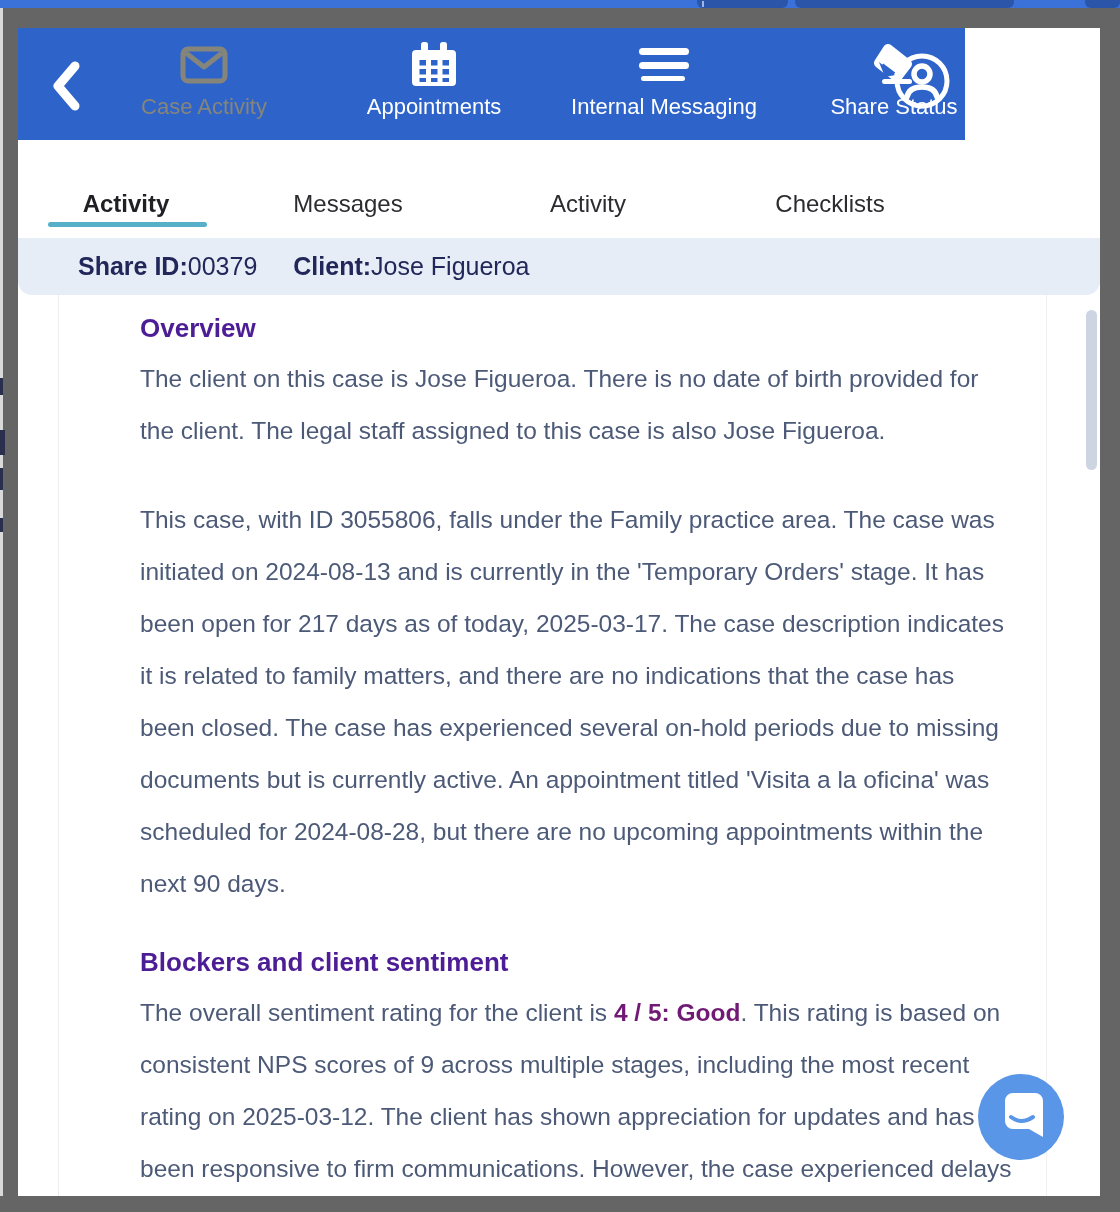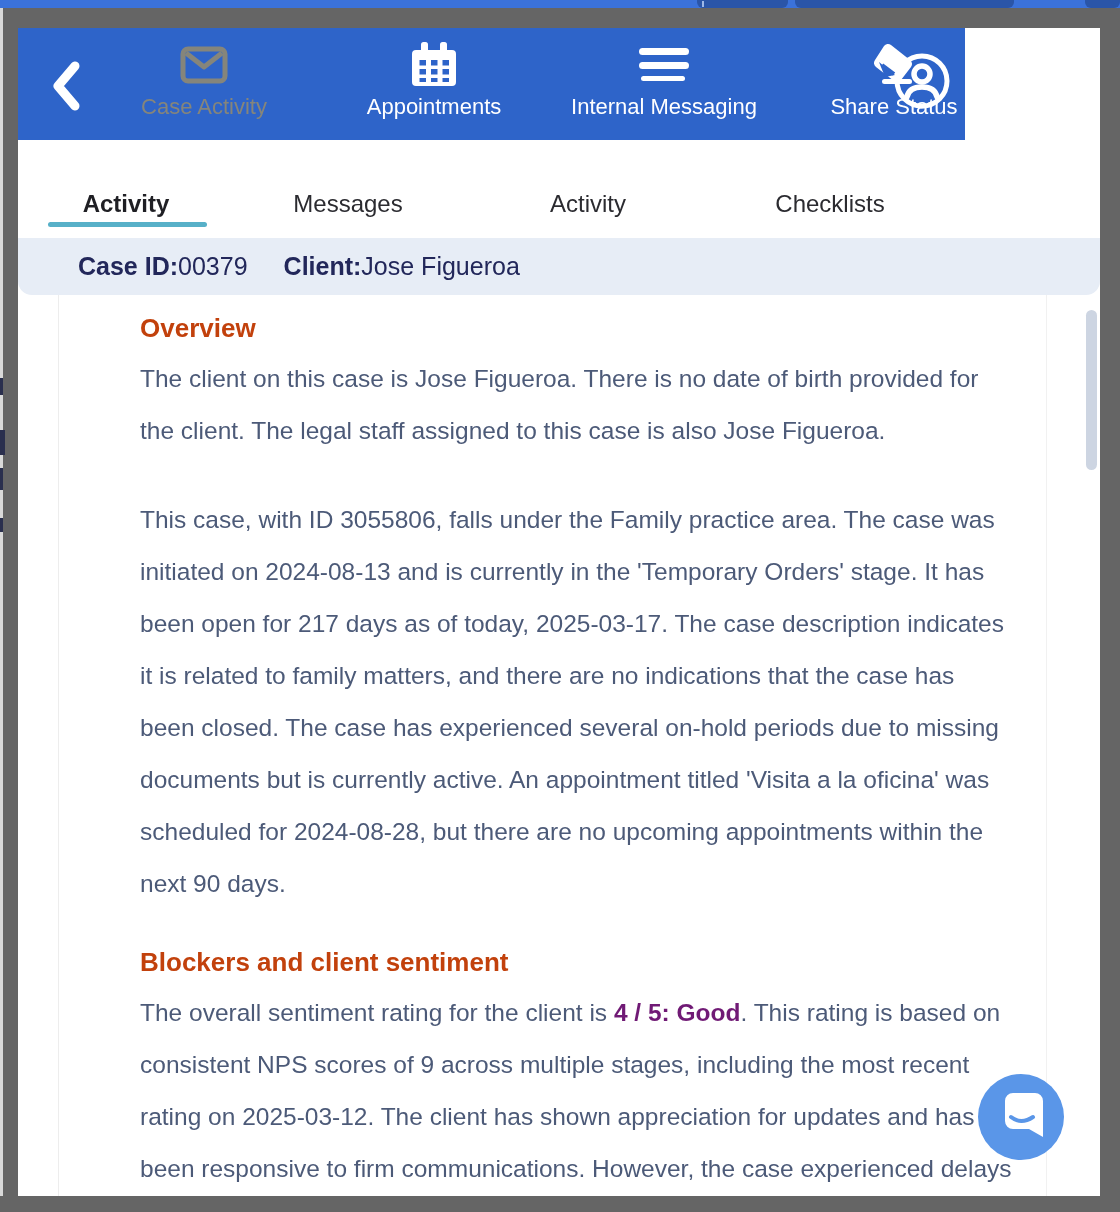--- a/index.html
+++ b/index.html
@@ -42,21 +42,21 @@
   }
   .casebar .lbl{font-weight:bold;}
   .casebar .val{margin-left:0;}
   .casebar .grp2{margin-left:36px;}
   
   .content{position:absolute;left:0;top:267px;width:1082px;height:901px;background:#ffffff;overflow:hidden;}
   .gutter-l{position:absolute;left:40px;top:0;width:1px;height:100%;background:#ededed;}
   .gutter-r{position:absolute;left:1028px;top:0;width:1px;height:100%;background:#f1f1f1;}
   .scrollthumb{position:absolute;left:1068px;top:15px;width:11px;height:160px;border-radius:6px;background:#cdd5e2;cursor:pointer;}
   .doc{padding:18px 88px 0 122px;}
-  .doc h2{margin:0 0 9px 0;font-size:26px;font-weight:bold;color:#c2410c;}
+  .doc h2{margin:0 0 9px 0;font-size:26px;font-weight:bold;color:#4c1d95;}
   .doc h2.spaced{margin-top:32px;}
   .doc p{margin:0 0 37px 0;font-size:24.5px;line-height:52px;color:#4c5a78;}
   .doc p .b{font-weight:bold;color:#701a75;}
   
   .chat{
     position:absolute;left:960px;top:1046px;width:86px;height:86px;border-radius:50%;
     background:#5a96e8;cursor:pointer;display:flex;align-items:center;justify-content:center;
   }
 </style>
 </head>
@@ -154,21 +154,21 @@
 
     <div class="tabs">
       <div class="tab active" style="left:108px;">Activity</div>
       <div class="tab" style="left:330px;">Messages</div>
       <div class="tab" style="left:570px;">Activity</div>
       <div class="tab" style="left:812px;">Checklists</div>
       <div class="tab-underline"></div>
     </div>
 
     <div class="casebar">
-      <span class="lbl">Case ID:</span>
+      <span class="lbl">Share ID:</span>
       <span class="val">00379</span>
       <span class="lbl grp2">Client:</span>
       <span class="val">Jose Figueroa</span>
     </div>
 
     <div class="content">
       <div class="gutter-l"></div>
       <div class="gutter-r"></div>
       <div class="scrollthumb"></div>
 

